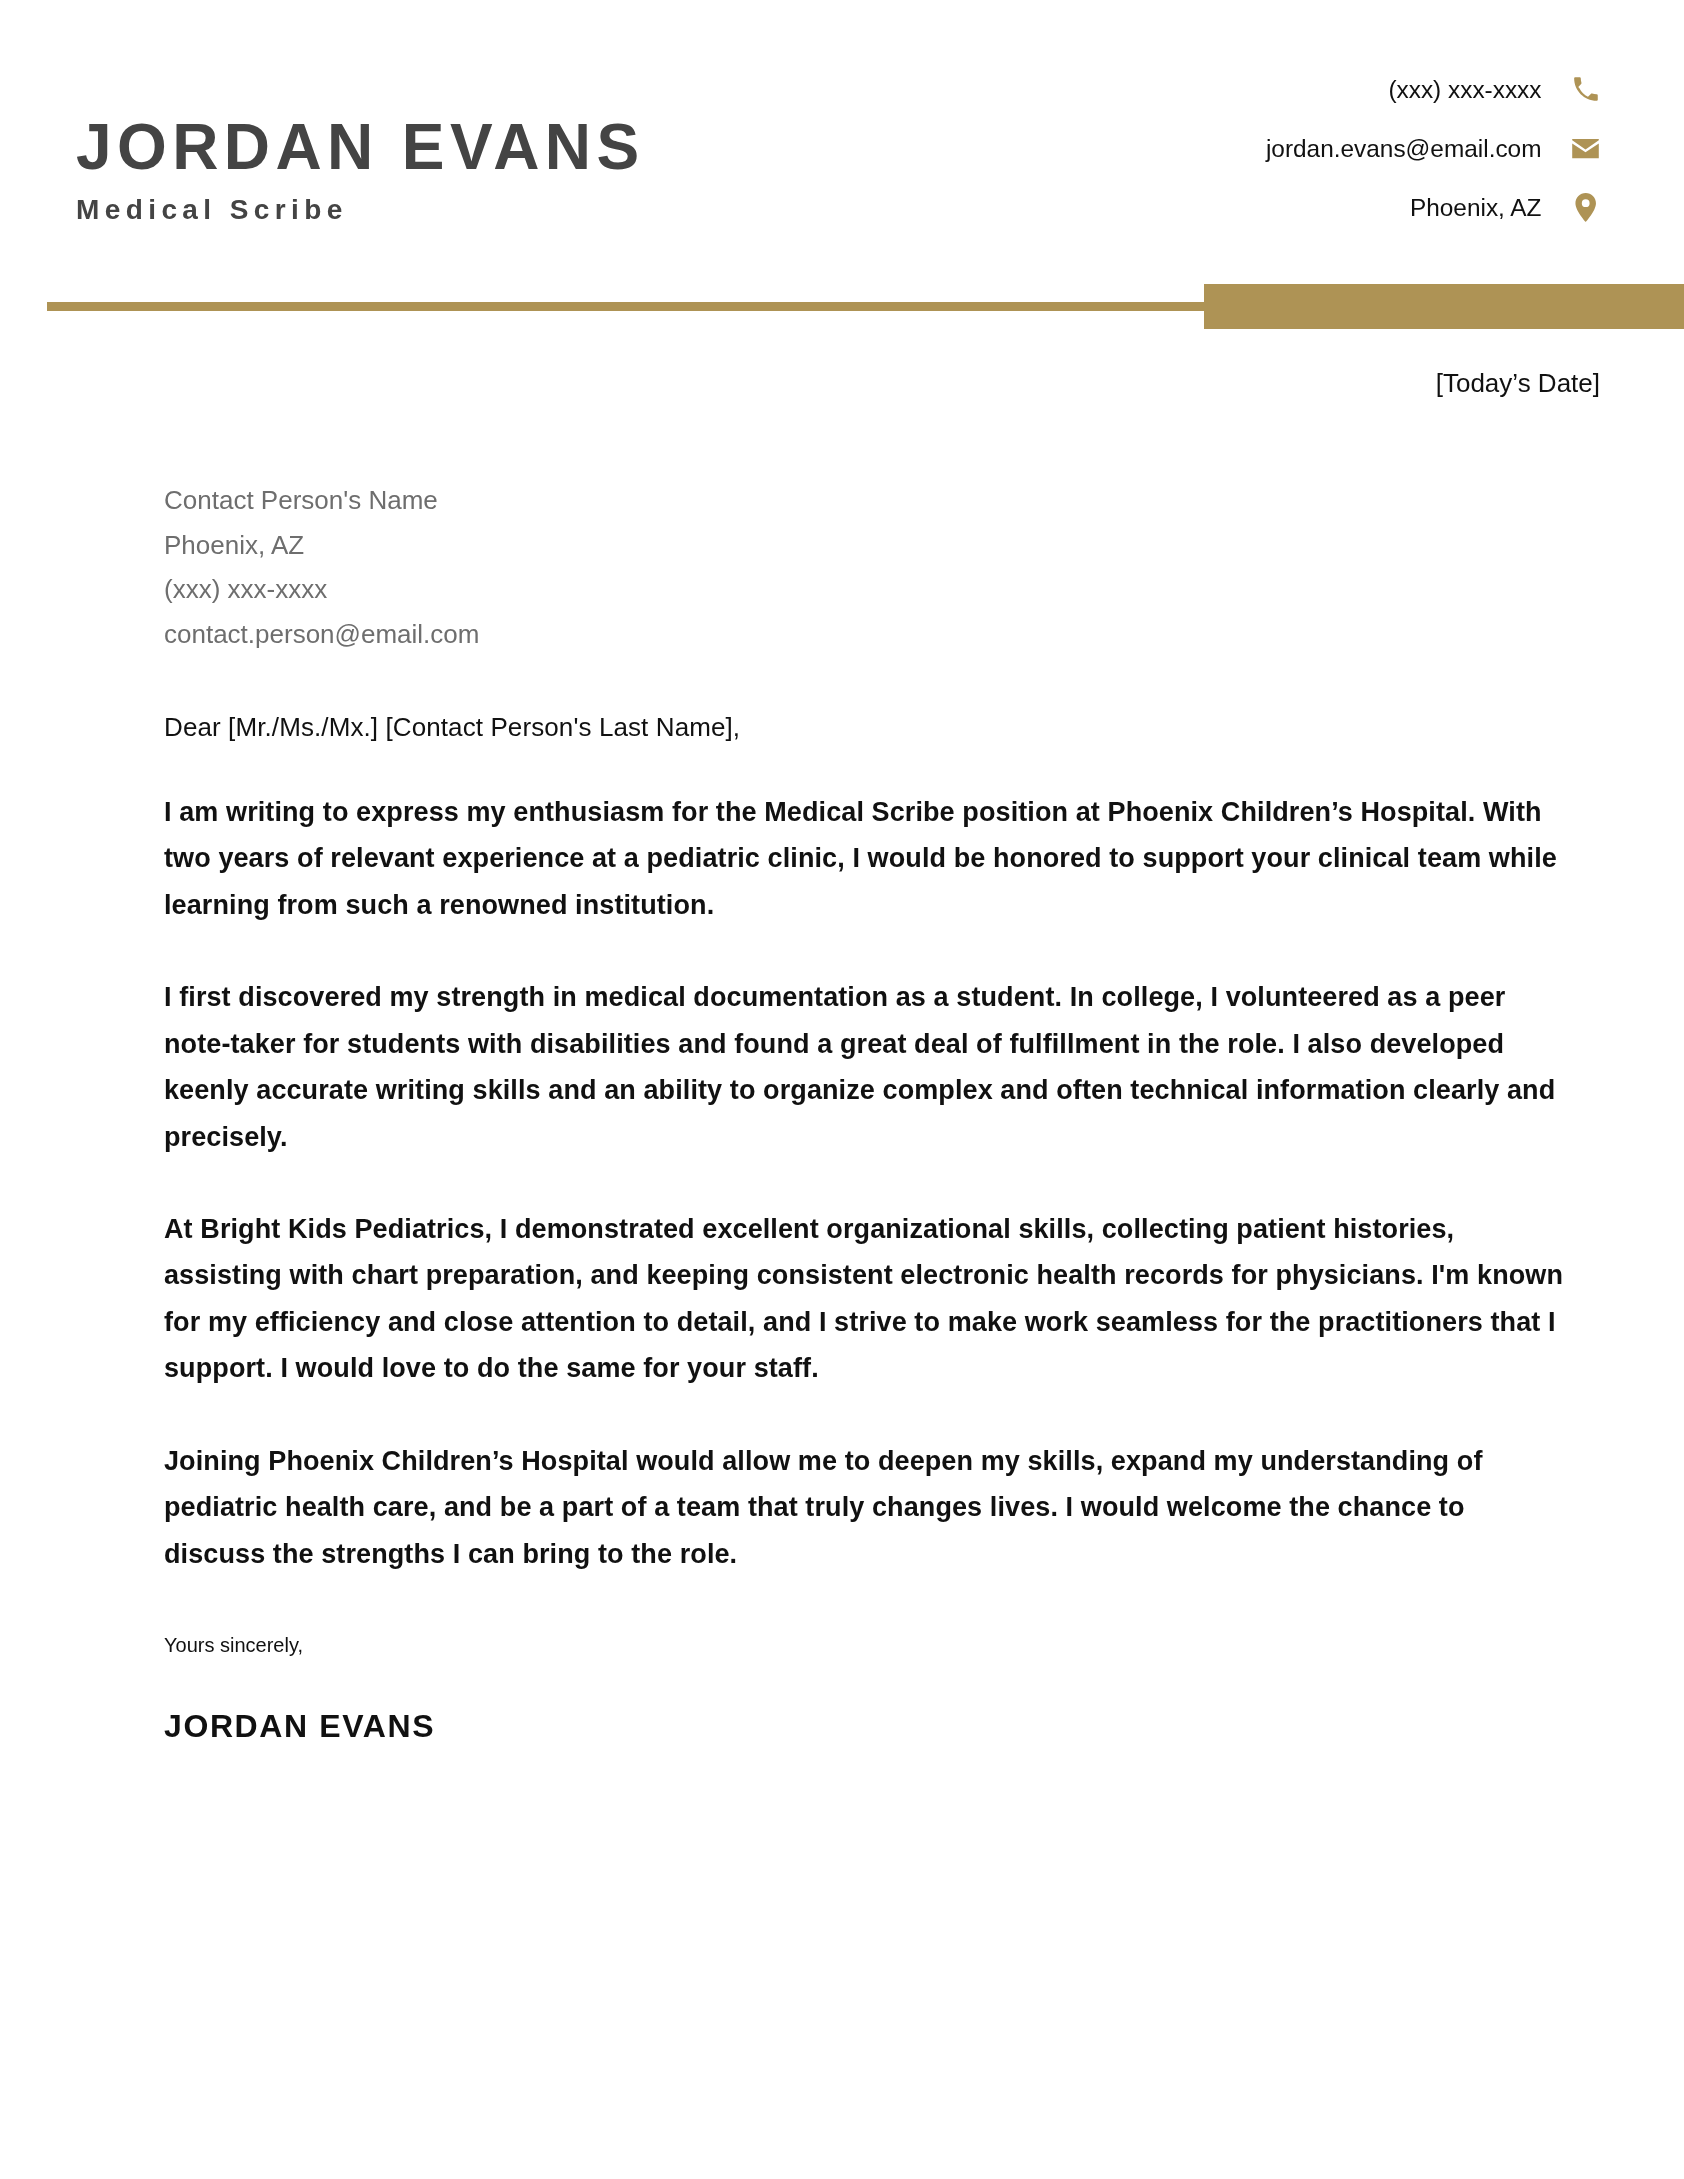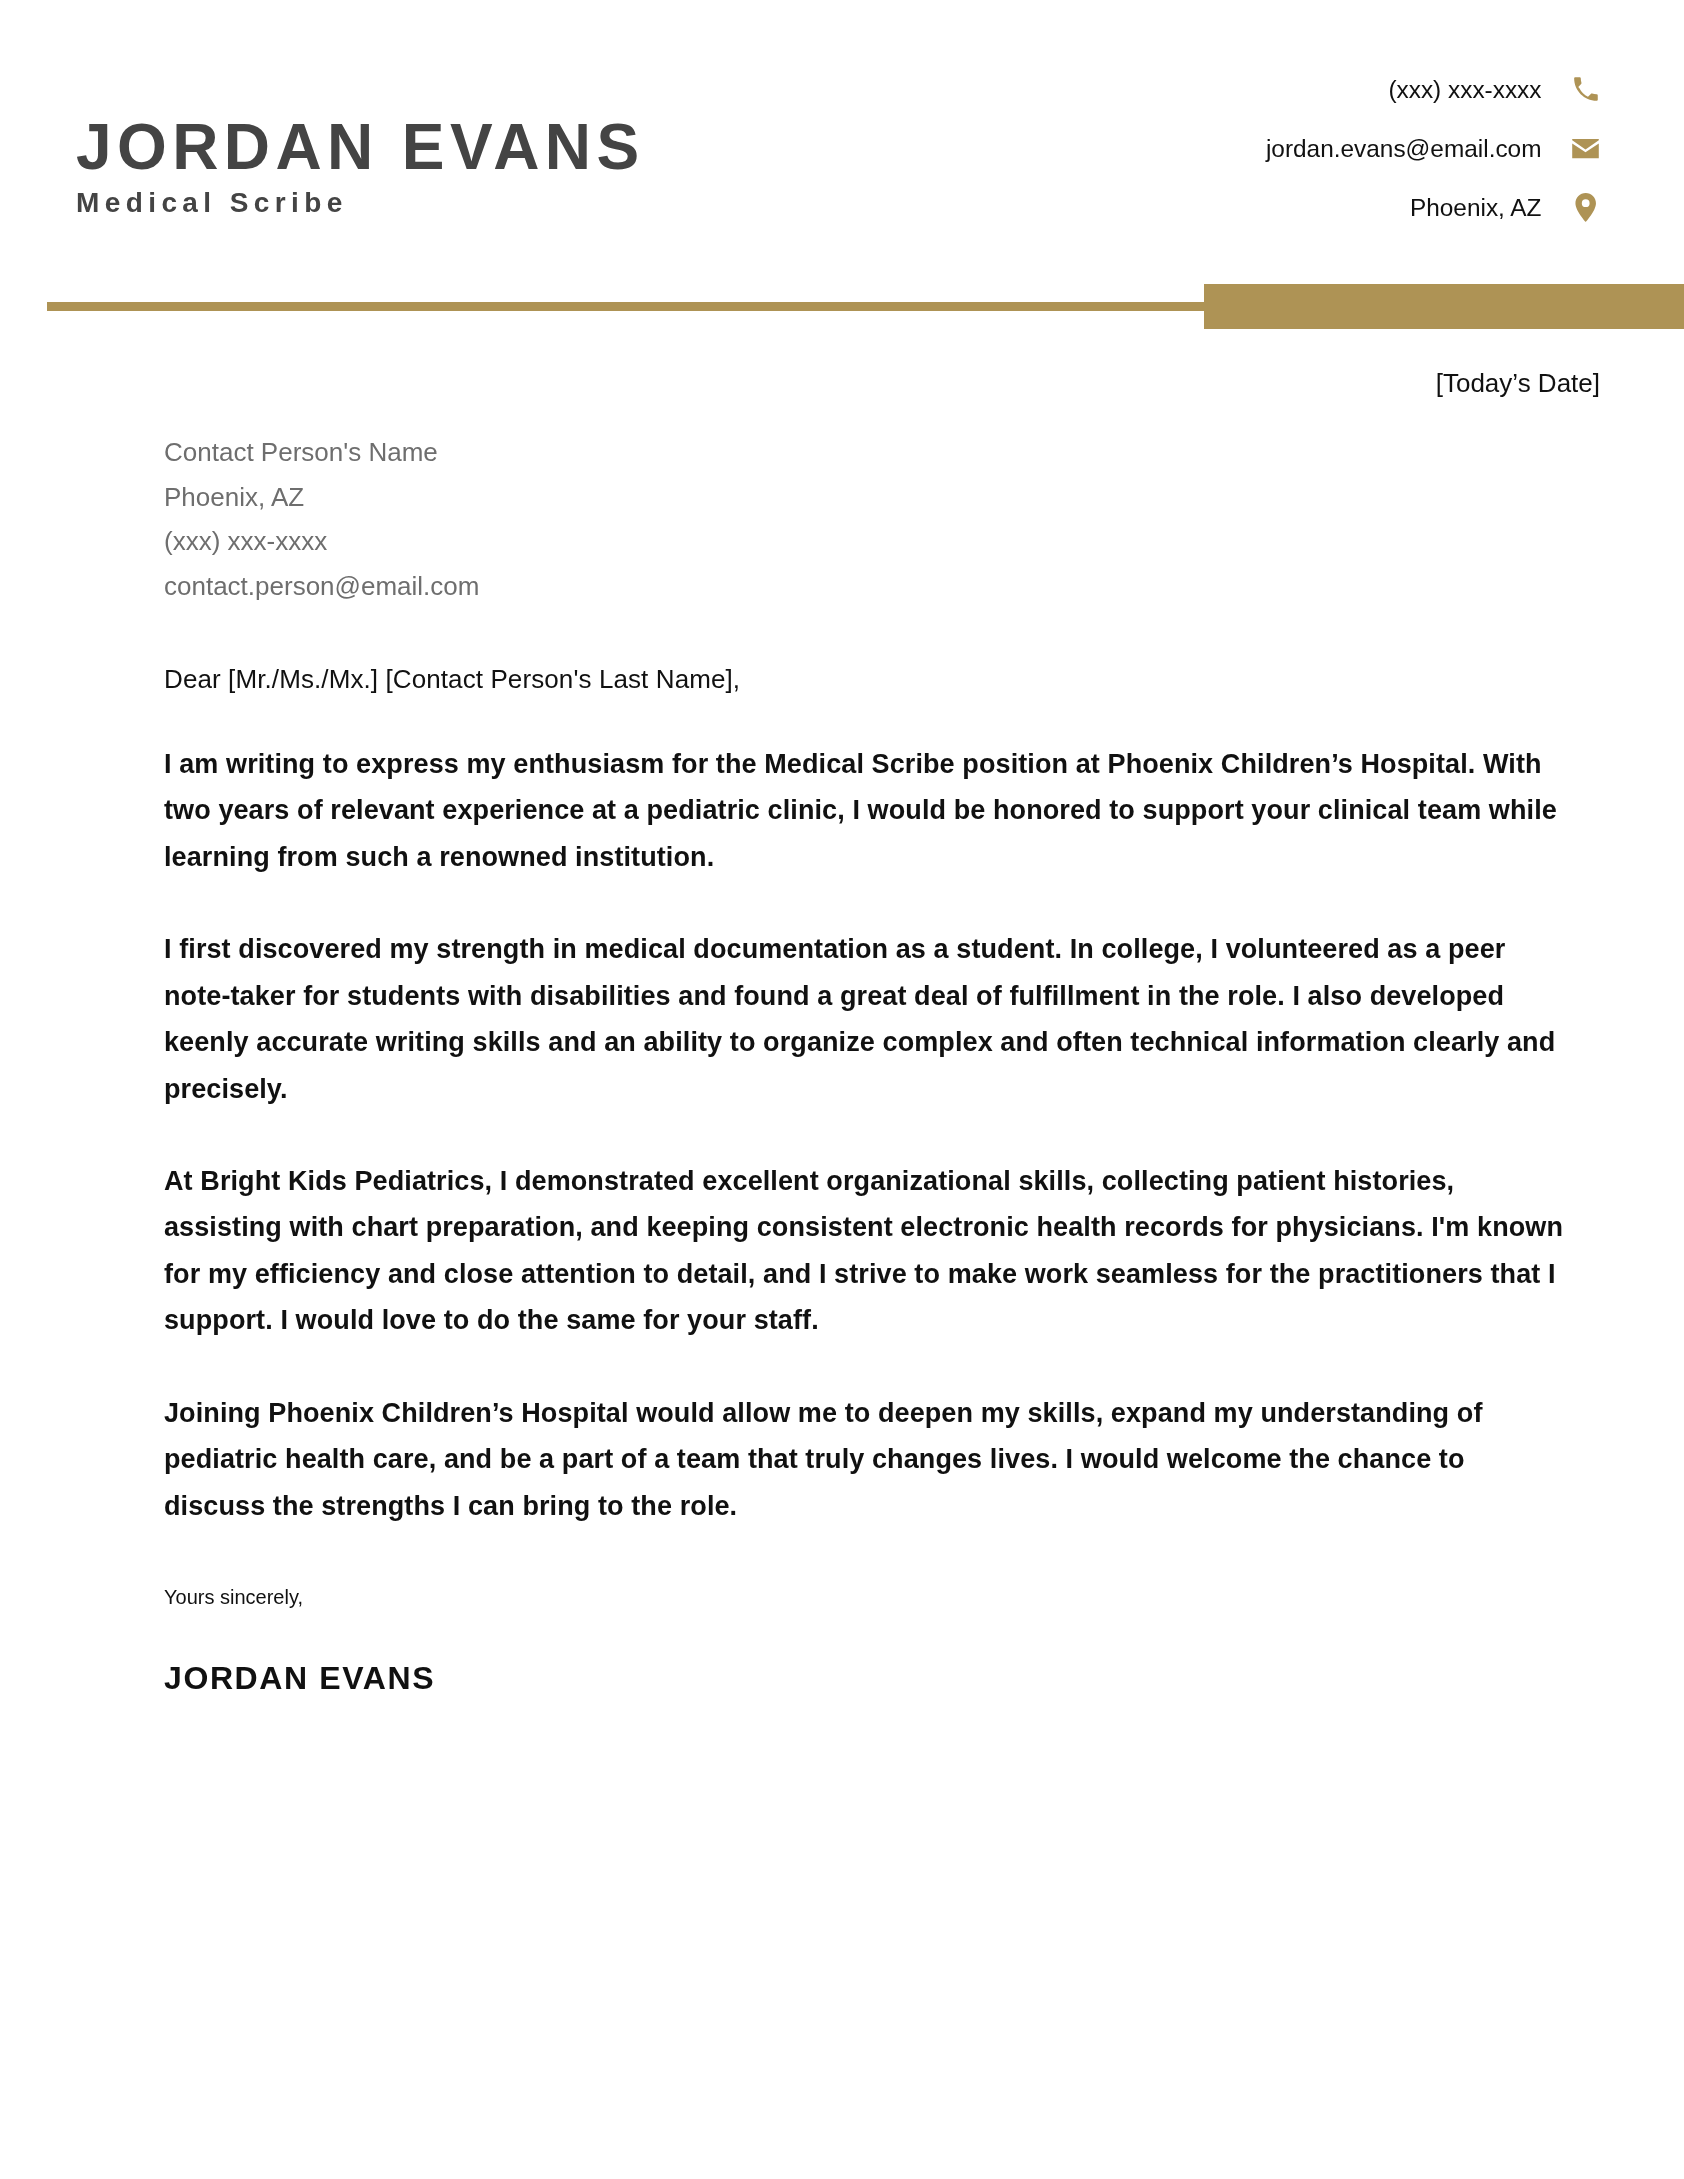--- a/index.html
+++ b/index.html
@@ -32,21 +32,21 @@
   .name {
     font-family:"Liberation Sans", sans-serif;
     font-size:64px;
     font-weight:700;
     letter-spacing:5.4px;
     color:#444444;
     line-height:1.0;
     white-space:nowrap;
   }
   .job-title {
-    margin-top:10px;
+    margin-top:17px;
     font-family:"Liberation Sans", sans-serif;
     font-size:28px;
     font-weight:700;
     letter-spacing:5.4px;
     color:#444444;
     line-height:1.0;
   }
 
   .contact-block {
     display:flex;
@@ -105,21 +105,21 @@
     padding:0 84px 0 8px;
     margin-top:33px;
     font-size:26px;
     color:#111111;
     font-family:"Liberation Sans", sans-serif;
   }
 
   
   .letter {
     padding:0 117px 0 164px;
-    margin-top:31px;
+    margin-top:79px;
   }
   .recipient {
     margin-bottom:0;
   }
   .recipient-line {
     font-size:26px;
     color:#6e6e6e;
     line-height:1.72;
     font-family:"Liberation Sans", sans-serif;
   }

